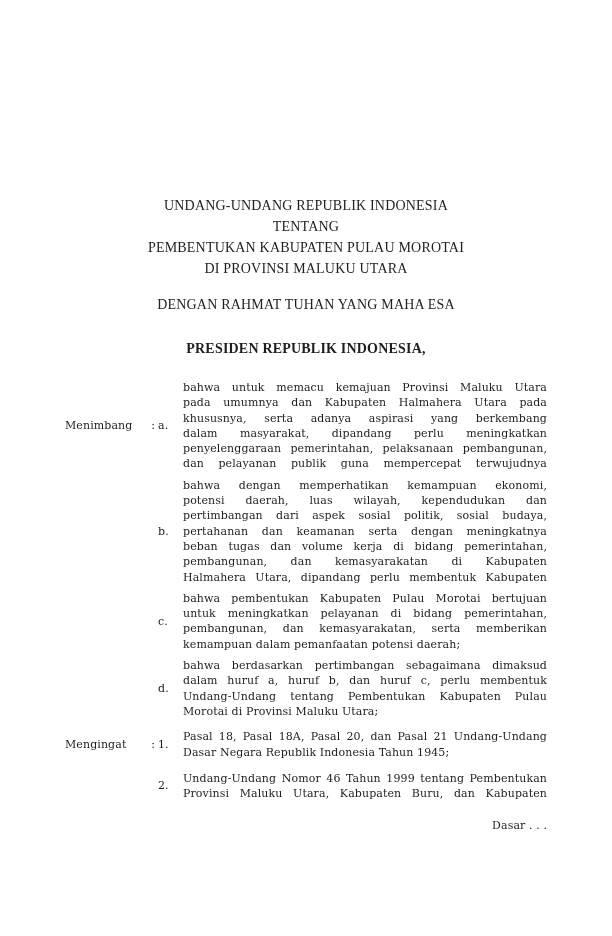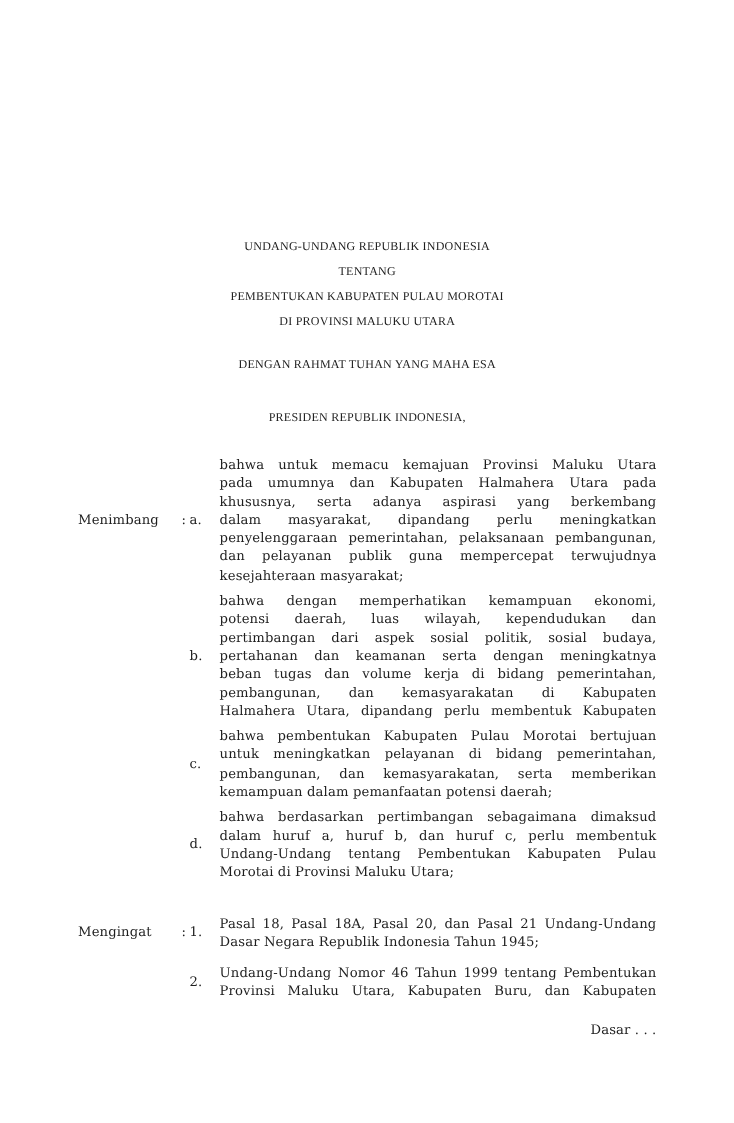--- a/index.html
+++ b/index.html
@@ -14,40 +14,40 @@
   .doc {
     position: absolute;
     left: 65px;
     top: 0;
     width: 482px;
   }
   
   .title-block { margin-top: 195px; }
   .title-line {
     font-family: "Liberation Serif", serif;
-    font-size: 10px;
+    font-size: 14px;
     line-height: 21px;
     letter-spacing: 0.2px;
     text-align: center;
     white-space: nowrap;
   }
   .invocation { margin-top: 15px; }
-  .authority  { margin-top: 23px; }
+  .authority  { margin-top: 23px; font-weight: bold; }
 
   
   .sections { margin-top: 21px; }
   .body-text {
     font-family: "DejaVu Serif", serif;
     font-size: 11px;
     line-height: 15.3px;
     letter-spacing: 0.1px;
   }
   .row { display: flex; align-items: center; }
   .row.item-gap   { margin-top: 6px; }
-  .row.group-gap  { margin-top: 27px; }
+  .row.group-gap  { margin-top: 10px; }
   .row.item-gap2  { margin-top: 11px; }
   .label-cell {
     width: 93px;
     flex: 0 0 93px;
     display: flex;
     justify-content: space-between;
     box-sizing: border-box;
     padding-right: 3px;
   }
   .marker-cell {
@@ -88,21 +88,20 @@
           <span>:</span>
         </div>
         <div class="marker-cell">a.</div>
         <div class="text-cell">
           <div class="tline j">bahwa untuk memacu kemajuan Provinsi Maluku Utara</div>
           <div class="tline j">pada umumnya dan Kabupaten Halmahera Utara pada</div>
           <div class="tline j">khususnya, serta adanya aspirasi yang berkembang</div>
           <div class="tline j">dalam masyarakat, dipandang perlu meningkatkan</div>
           <div class="tline j">penyelenggaraan pemerintahan, pelaksanaan pembangunan,</div>
           <div class="tline j">dan pelayanan publik guna mempercepat terwujudnya</div>
-          <div class="tline">kesejahteraan masyarakat;</div>
         </div>
       </div>
 
       <div class="row item-gap">
         <div class="label-cell"></div>
         <div class="marker-cell">b.</div>
         <div class="text-cell">
           <div class="tline j">bahwa dengan memperhatikan kemampuan ekonomi,</div>
           <div class="tline j">potensi daerah, luas wilayah, kependudukan dan</div>
           <div class="tline j">pertimbangan dari aspek sosial politik, sosial budaya,</div>

